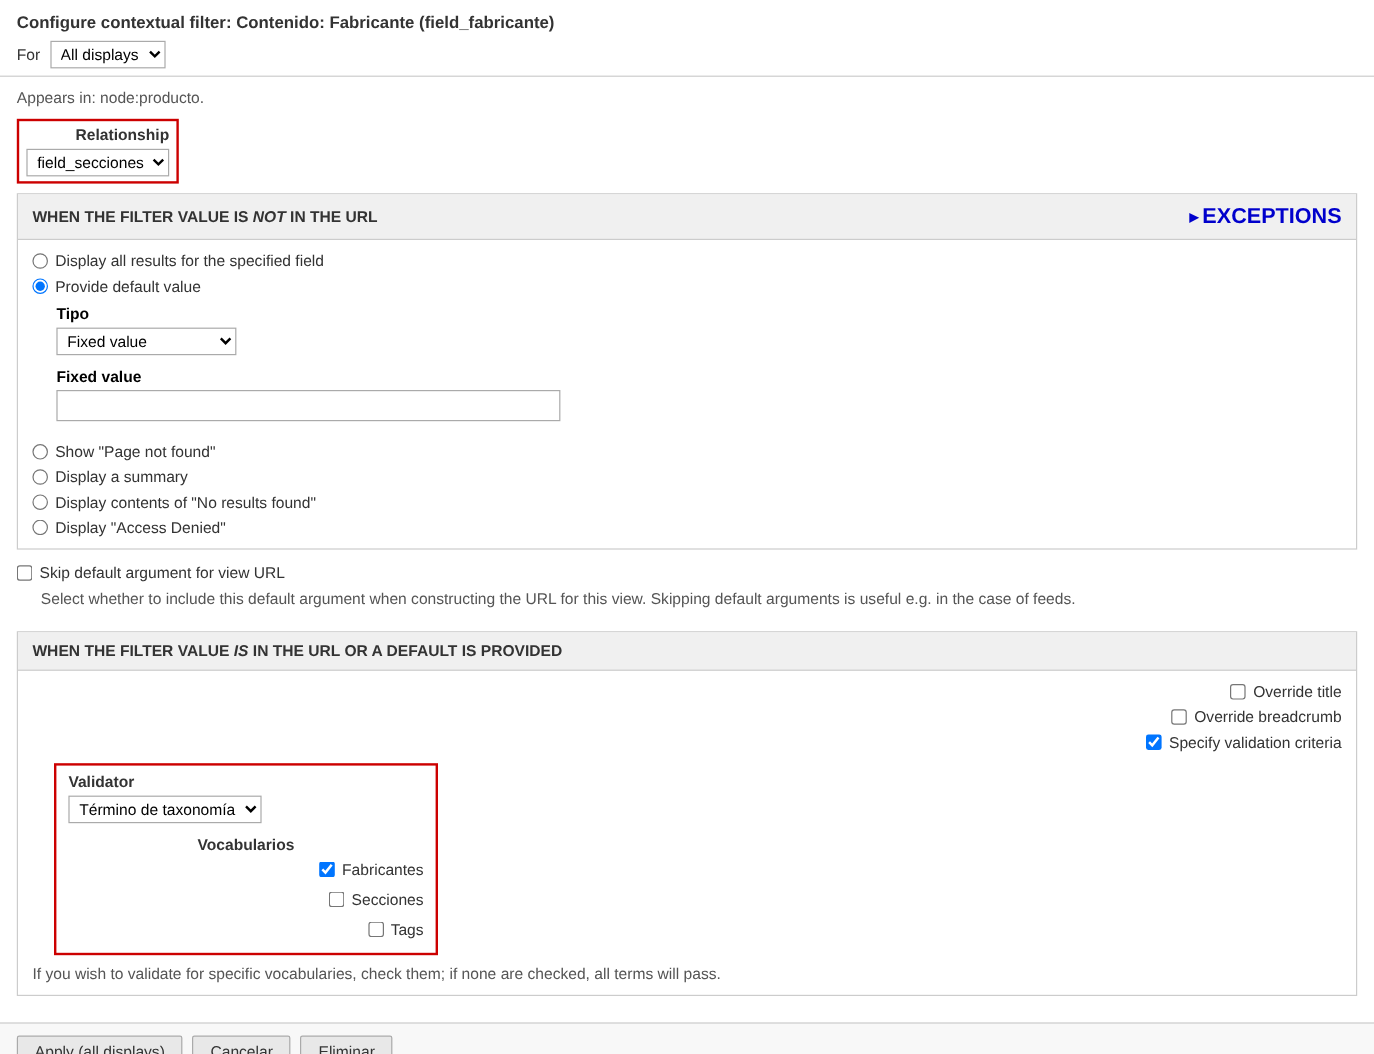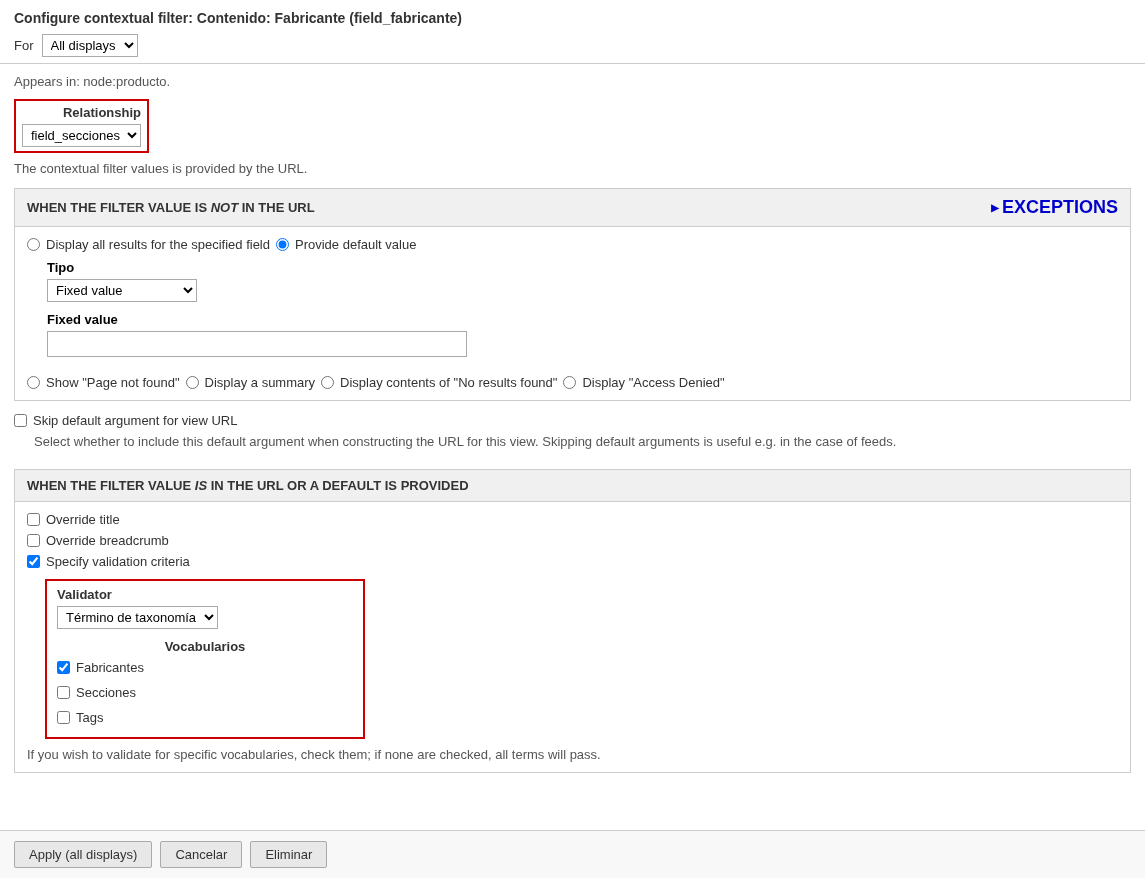--- a/index.html
+++ b/index.html
@@ -84,21 +84,21 @@
     }
     .section-header em {
       font-style: italic;
       font-weight: bold;
     }
     .section-body {
       padding: 10px 12px;
     }
     .radio-group {
       display: flex;
-      flex-direction: row;
+      flex-direction: column;
       gap: 6px;
     }
     .radio-item {
       display: flex;
       align-items: center;
       gap: 6px;
     }
     .radio-item input[type="radio"] {
       margin: 0;
     }
@@ -150,20 +150,21 @@
       font-size: 13px;
       color: #555;
       margin-bottom: 20px;
       margin-left: 20px;
     }
     .checkbox-item {
       display: flex;
       align-items: center;
       gap: 6px;
       margin-bottom: 6px;
+      justify-content: flex-end;
     }
     .checkbox-item input[type="checkbox"] {
       margin: 0;
     }
     .validator-box {
       border: 2px solid #c00;
       display: inline-block;
       padding: 6px 10px;
       margin-top: 4px;
       min-width: 320px;
@@ -229,21 +230,20 @@
     
     <div class="appears-in">Appears in: node:producto.</div>
 
     
     <div class="relationship-box">
       <div class="relationship-label">Relationship</div>
       <select><option>field_secciones</option><option>None</option></select>
     </div>
 
     
-    <div class="contextual-hint">The contextual filter values is provided by the URL.</div>
 
     
     <div class="section-panel">
       <div class="section-header">
         <div class="header-exceptions-row">
           <span>WHEN THE FILTER VALUE IS <em>NOT</em> IN THE URL</span>
           <a href="#" class="exceptions-link">EXCEPTIONS</a>
         </div>
       </div>
       <div class="section-body">

